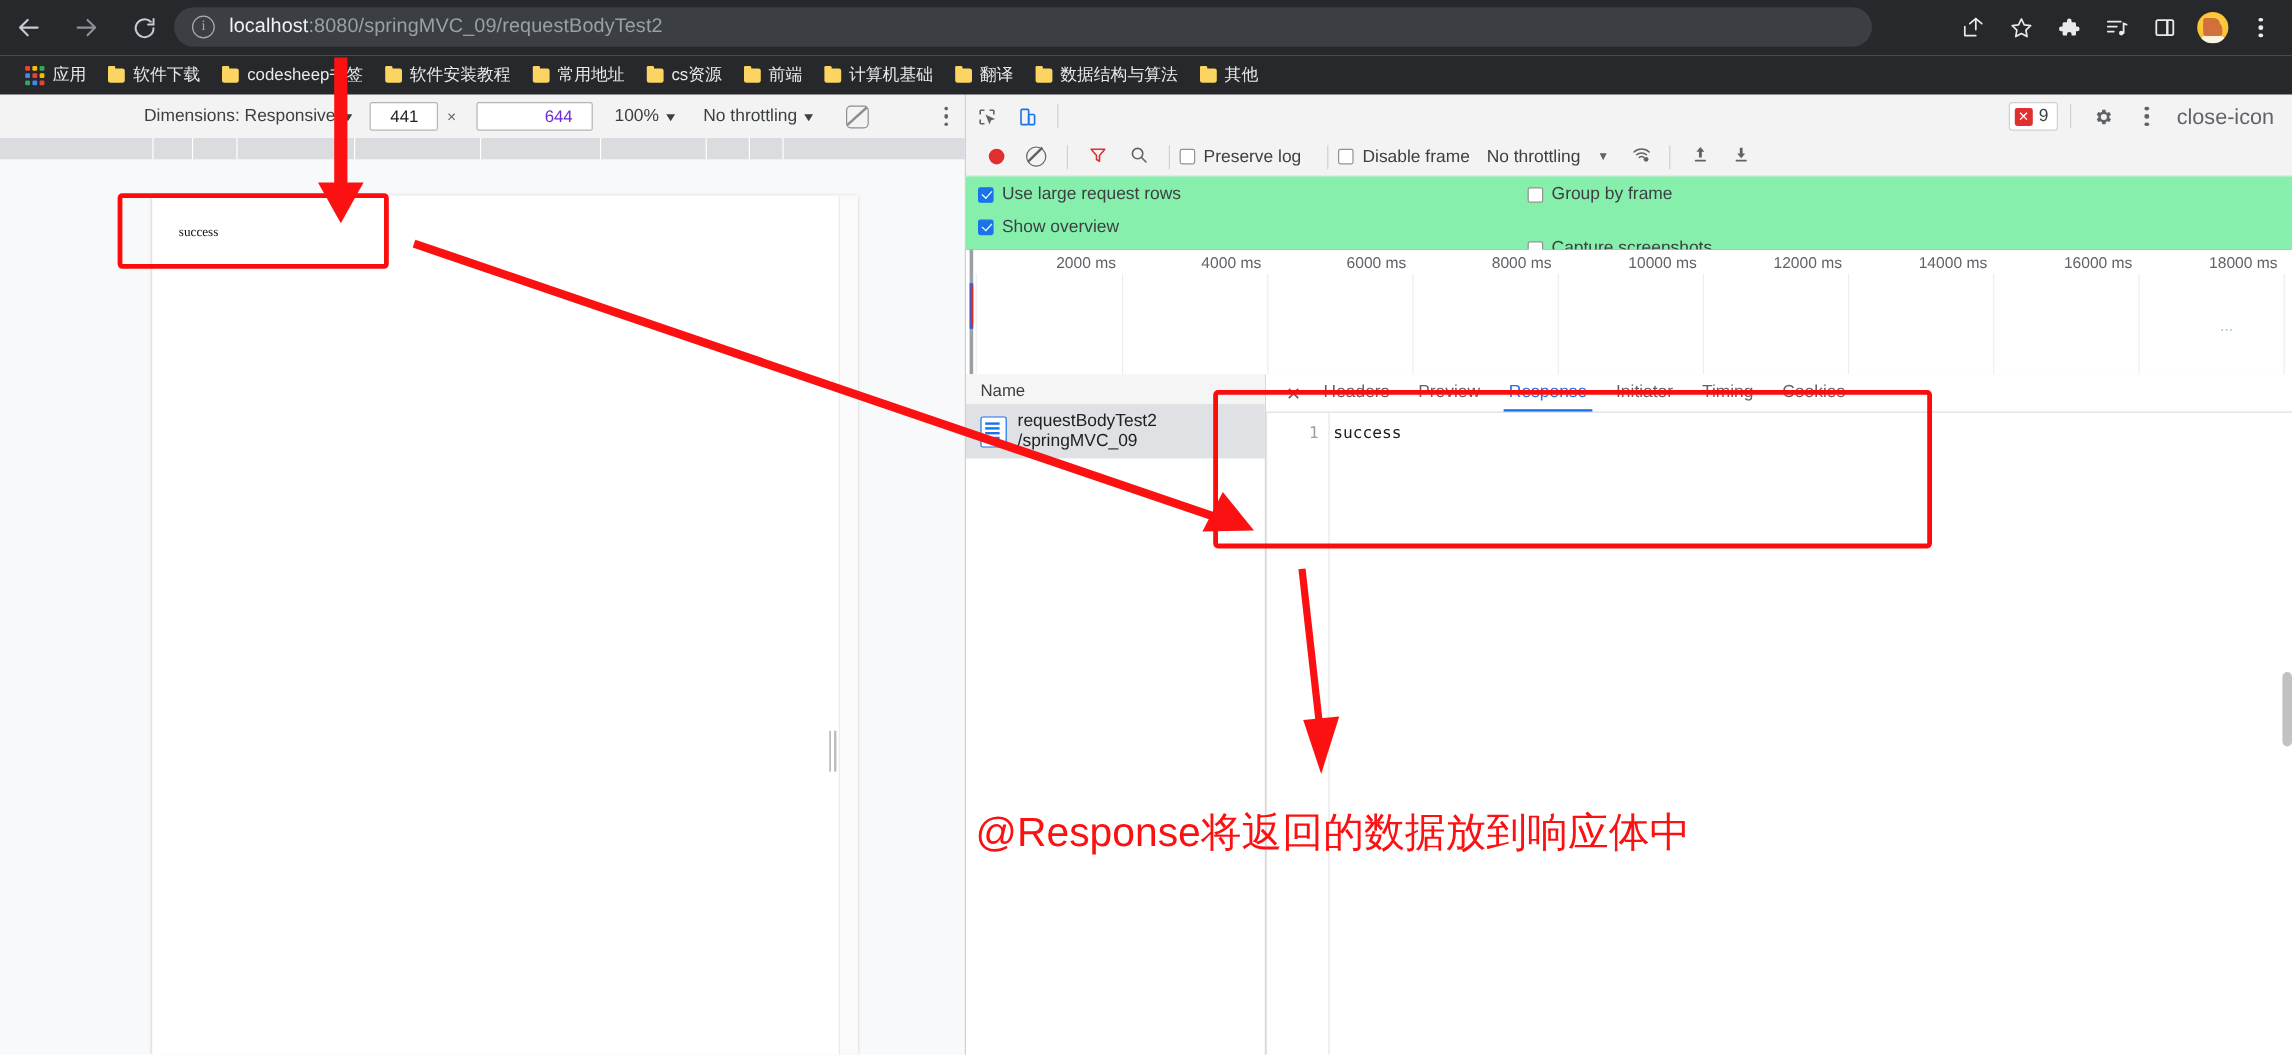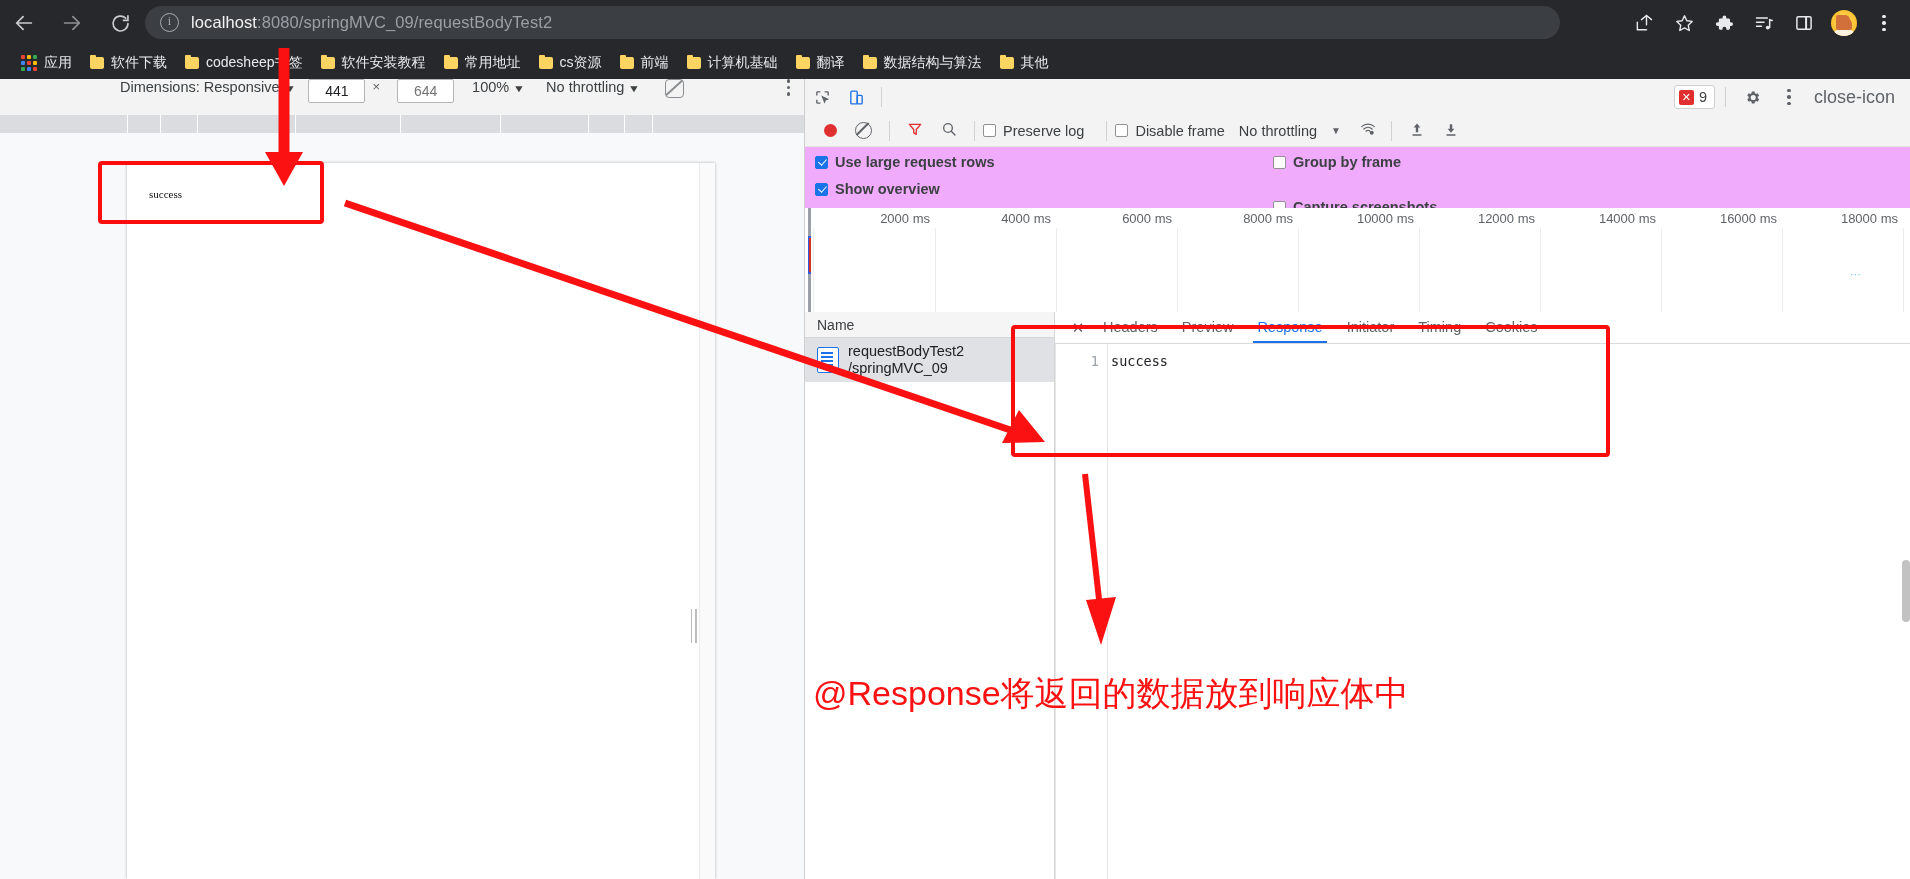--- a/index.html
+++ b/index.html
@@ -39,26 +39,26 @@
     display:flex;align-items:center;padding-left:12px;box-sizing:border-box;}
   .bm{display:flex;align-items:center;height:33px;padding:0 9px;color:#e8eaed;font-size:14px;white-space:nowrap;}
   .bm .folder{width:14px;height:12px;background:#fcd462;border-radius:1px 2px 2px 2px;margin-right:7px;position:relative;}
   .bm .folder:before{content:"";position:absolute;left:0;top:-2px;width:6px;height:3px;background:#fcd462;border-radius:1px 1px 0 0;}
   .apps-grid{display:grid;grid-template-columns:repeat(3,4px);grid-template-rows:repeat(3,4px);gap:2px;margin-right:7px;}
   .apps-grid i{display:block;width:4px;height:4px;border-radius:1px;}
 
   
   .left-pane{position:absolute;left:0;top:79px;width:804px;height:800px;background:#fff;}
   .device-toolbar{position:absolute;left:0;top:0;width:804px;height:36px;background:#f3f3f3;
-    border-bottom:1px solid #d6d6d6;display:flex;align-items:flex-start;font-size:14.5px;color:#3c4043;}
+    border-bottom:1px solid #d6d6d6;display:flex;align-items:center;font-size:14.5px;color:#3c4043;}
   .dt-label{margin-left:120px;}
   .caret{display:inline-block;margin:0 4px 0 5px;font-size:10px;transform:scaleX(1.25);}
   .dim-input{width:55px;height:22px;border:1px solid #b5b5b5;background:#fff;border-radius:2px;
     text-align:center;font-size:14px;color:#202124;margin-left:10px;line-height:22px;}
-  .dim-input.ph{color:#737373;}
+  .dim-input.ph{color:#6d28d9;padding-left:40px;}
   .x-sep{margin:0 7px;color:#5f6368;font-size:13px;}
   .dt-item{margin-left:18px;}
   .rot-ic{margin-left:22px;width:17px;height:17px;border-radius:4px;border:1.6px solid #8a8d91;position:relative;}
   .rot-ic:after{content:"";position:absolute;left:-3px;top:7px;width:22px;height:1.6px;background:#8a8d91;transform:rotate(-42deg);}
   .kebab{margin-left:auto;margin-right:14px;display:flex;flex-direction:column;gap:3px;}
   .kebab i{width:3.5px;height:3.5px;border-radius:50%;background:#5f6368;display:block;}
 
   .ruler{position:absolute;left:0;top:36px;width:804px;height:18px;background:#dadce0;}
   .ruler .tick{position:absolute;top:0;width:1px;height:18px;background:#fff;}
 
@@ -100,21 +100,21 @@
   .cbx{width:13px;height:13px;border:1.5px solid #919191;border-radius:2px;background:#fff;
     display:inline-block;vertical-align:-2px;box-sizing:border-box;}
   .cbx.on{background:#1a73e8;border-color:#1a73e8;position:relative;}
   .cbx.on:after{content:"";position:absolute;left:3.6px;top:.6px;width:3.5px;height:7px;
     border:solid #fff;border-width:0 1.8px 1.8px 0;transform:rotate(42deg);}
   .chk-lbl{margin-left:7px;margin-right:14px;}
   .thr-caret{margin:0 12px 0 14px;font-size:10px;color:#5f6368;}
   .wifi-ic{margin:0 6px;}
   .arr-ic{margin:0 9px;}
 
-  .dt-row3{position:absolute;left:0;top:68px;width:1106px;height:61px;background:#f0abfc;border-bottom:4px solid #be185d;font-weight:bold;}
+  .dt-row3{position:absolute;left:0;top:68px;width:1106px;height:61px;background:#86efac;border-bottom:4px solid #be185d;}
   .chkline{position:absolute;display:flex;align-items:center;}
   .overview{position:absolute;left:0;top:129px;width:1106px;height:104px;background:#fff;border-bottom:1px solid #dadada;}
   .ov-ticks{position:absolute;left:0;top:0;width:1106px;height:104px;}
   .ov-tick{position:absolute;top:20px;bottom:0;width:1px;background:#ededed;}
   .ov-lbl{position:absolute;top:3px;font-size:13px;color:#5f6368;transform:translateX(-100%);padding-right:5px;white-space:nowrap;}
   .ov-left-bar{position:absolute;left:3px;top:0;width:3px;height:104px;background:#9aa0a6;}
   .ov-blue{position:absolute;left:3px;top:28px;width:3px;height:38px;background:#2d5fe0;}
   .ov-red{position:absolute;left:4px;top:30px;width:1.5px;height:34px;background:#d93025;}
   .ov-dots{position:absolute;right:48px;top:60px;color:#7ec8f0;font-size:11px;letter-spacing:2px;}
 

